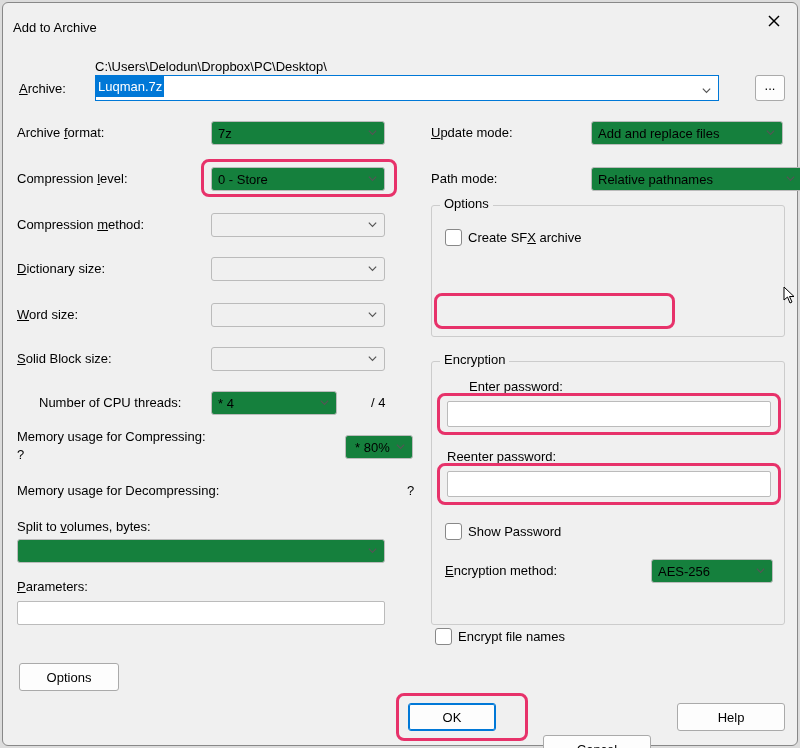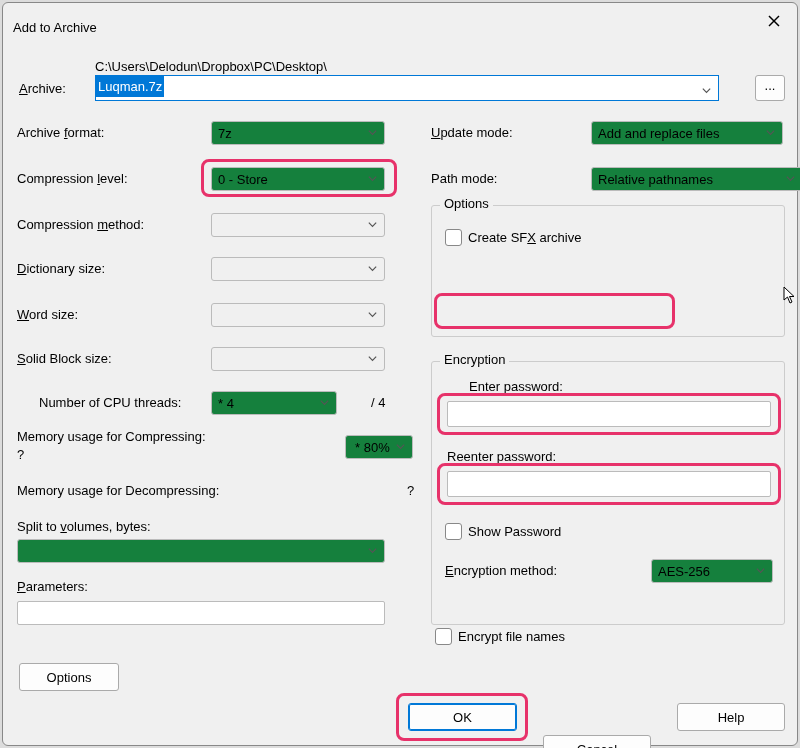--- a/index.html
+++ b/index.html
@@ -192,21 +192,21 @@
       <span class="chev"><svg viewBox="0 0 12 12">
             <polyline points="2,4 6,8 10,4"></polyline>
           </svg></span>
     </div>
 
     <div class="checkbox-row" style="left:420px; top:552px;margin-top:31px;">
       <div class="box"></div>
       <span class="cblabel">Encrypt file names</span>
     </div>
 
-    <div class="btn default" style="left:393px; top:658px; width:109px;">
+    <div class="btn default" style="left:393px; top:658px; width:88px;">
         <span>OK</span>
       </div>
     <div class="highlight-red" style="left:381px; top:648px; width:132px; height:48px;"></div>
     <div class="btn" style="left:528px; top:658px; width:108px;margin-top:32px;">
         <span>Cancel</span>
       </div>
     <div class="btn" style="left:662px; top:658px; width:108px;">
         <span>Help</span>
       </div>
 

